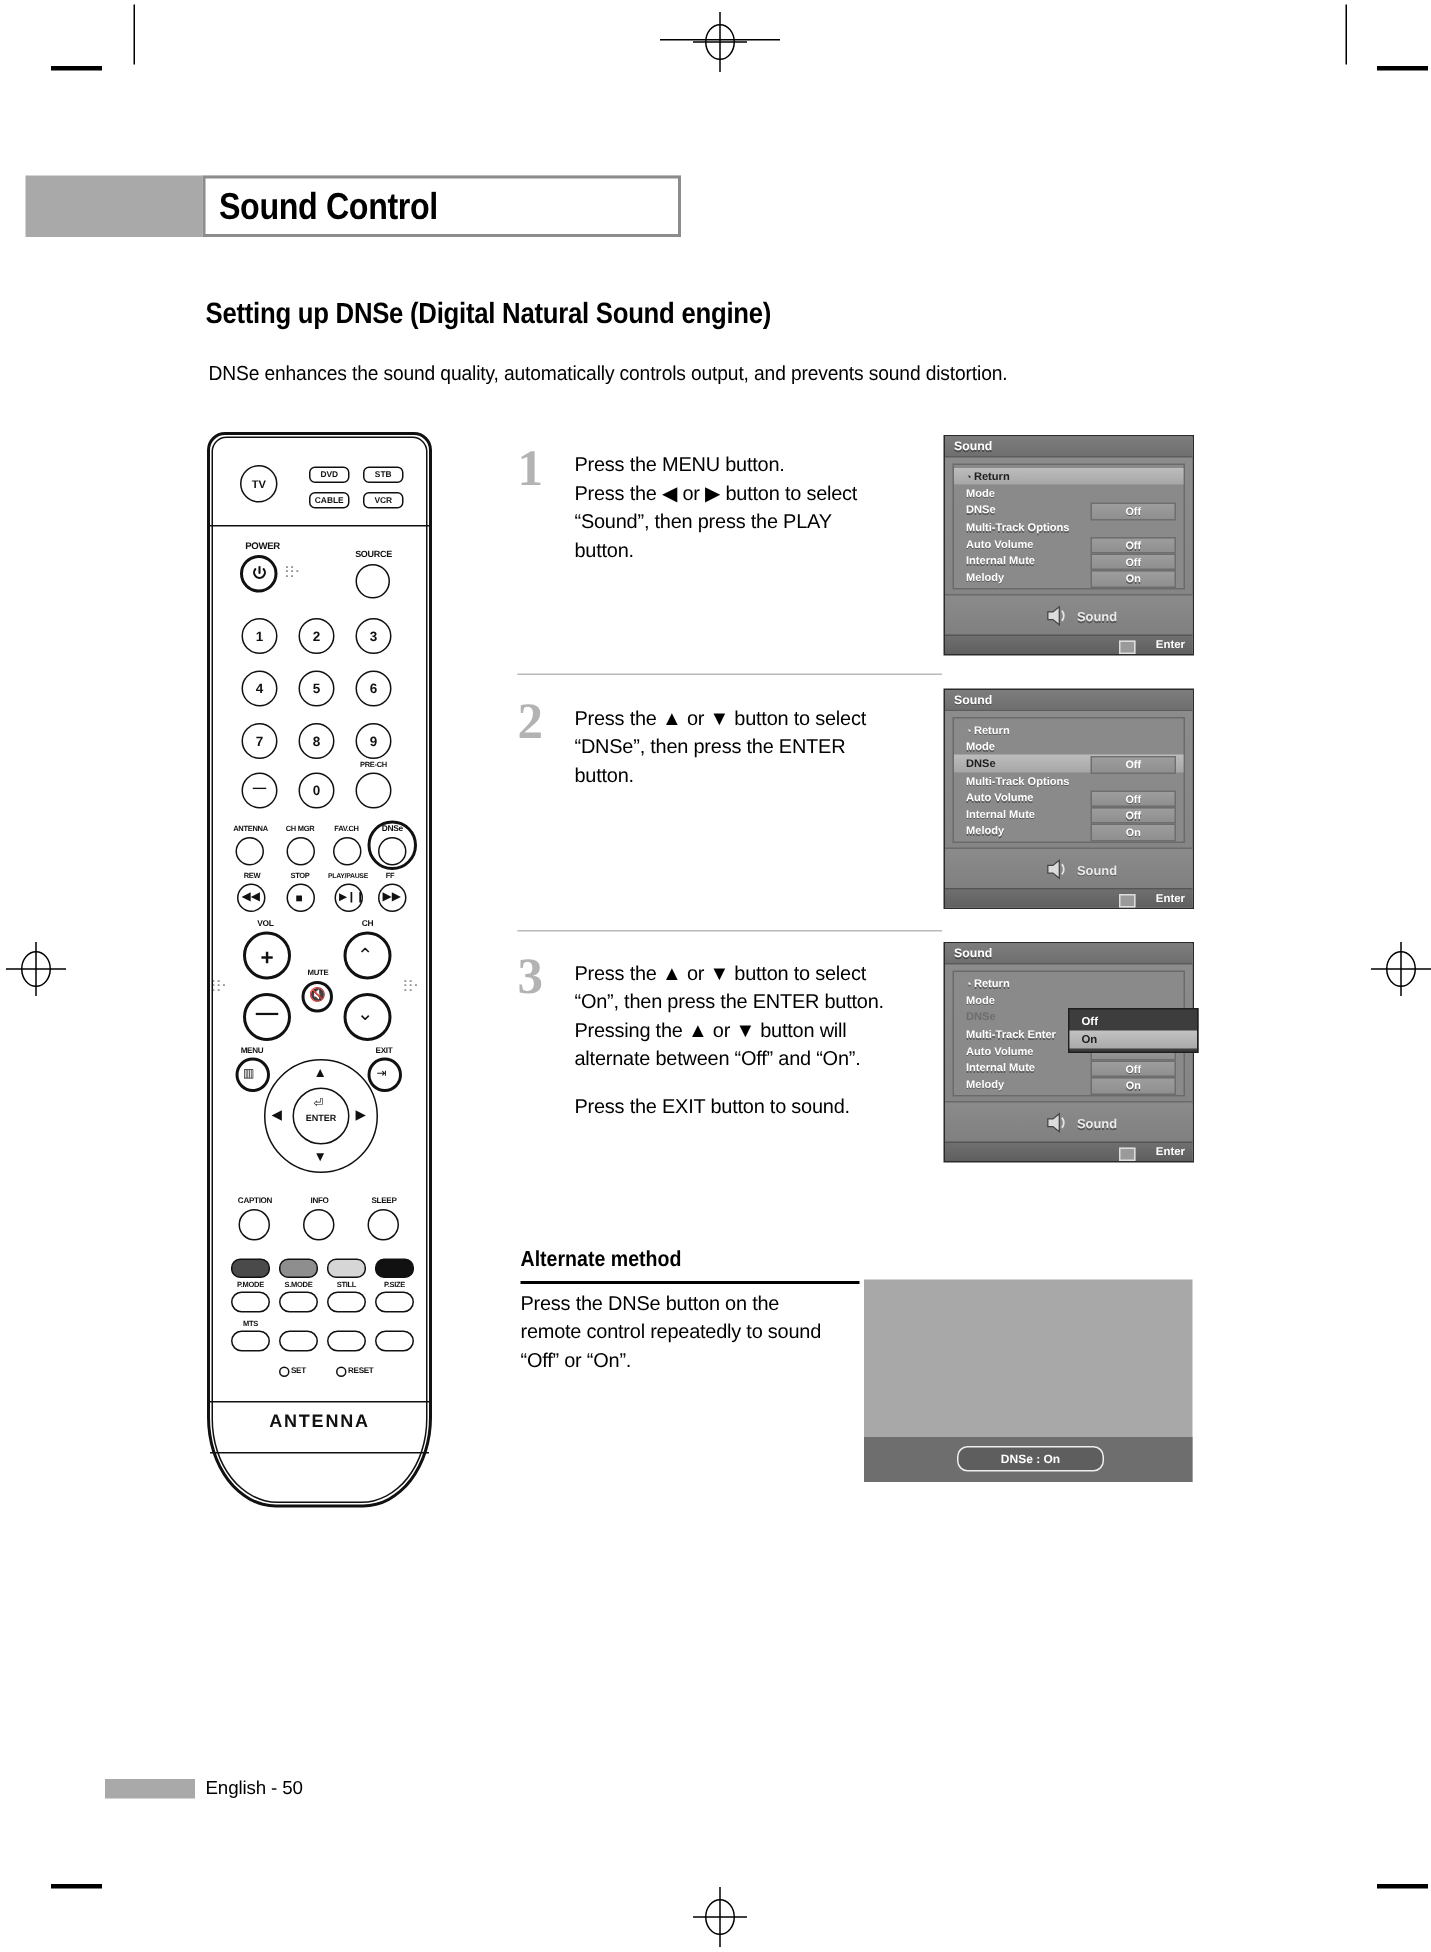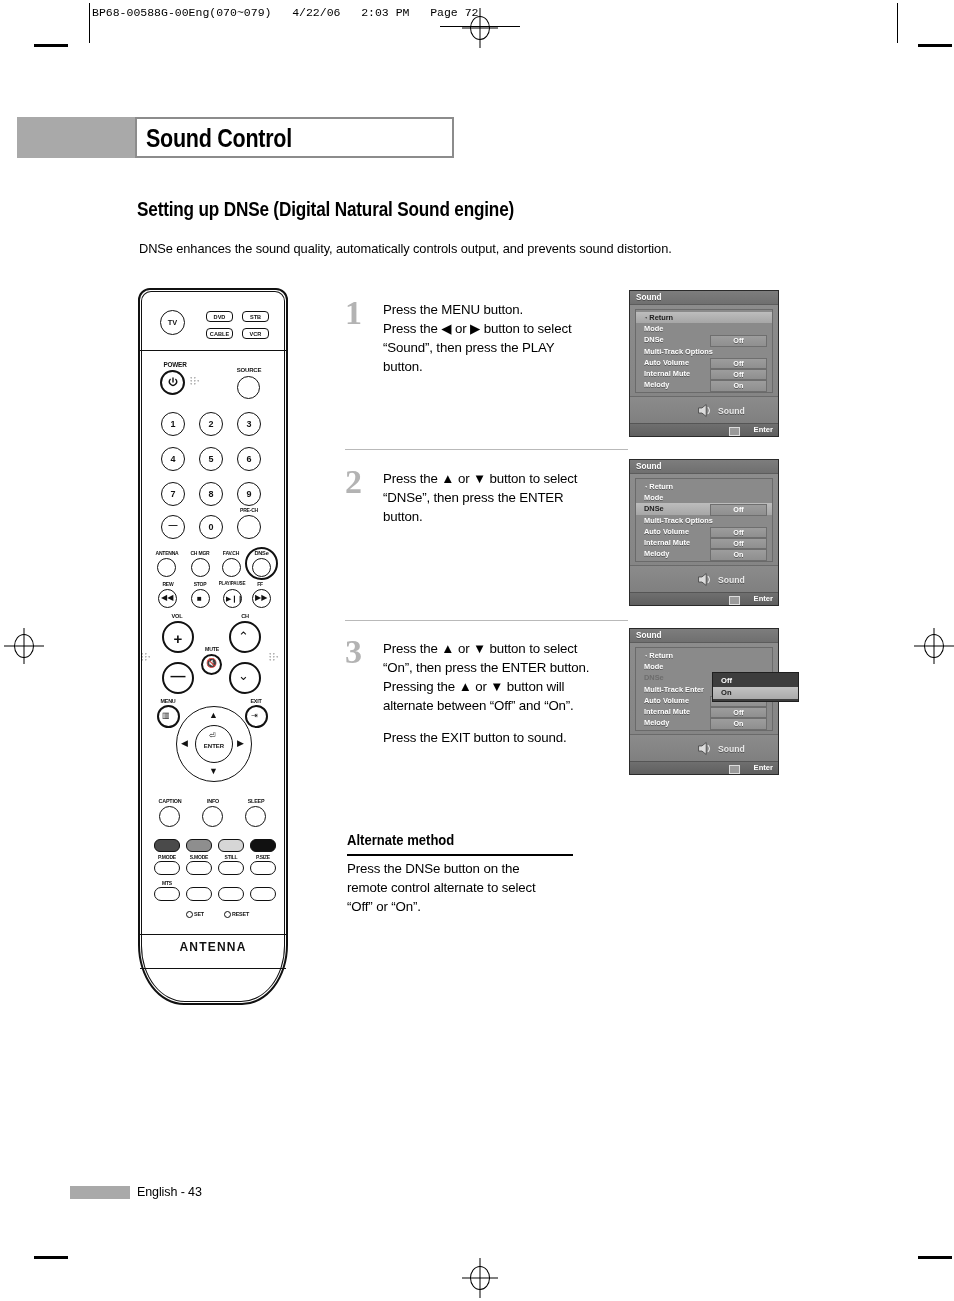--- a/index.html
+++ b/index.html
@@ -29,21 +29,21 @@
 
   
   .step{position:absolute;left:345px;}
   .step .num{position:absolute;left:0;top:0;font-size:34px;color:#b3b3b3;font-family:"Liberation Serif",serif;line-height:1;}
   .step .body{position:absolute;left:38px;top:5px;width:250px;font-size:13.3px;line-height:1.42;letter-spacing:-.15px;}
   .step .body p{margin:0 0 13px 0;}
   .step .body p:last-child{margin-bottom:0;}
   .rule{position:absolute;left:345px;width:283px;height:1px;background:#b9b9b9;}
 
   
-  .osd{position:absolute;width:150px;border:1px solid #2a2a2a;box-sizing:border-box;
+  .osd{position:absolute;width:167px;border:1px solid #2a2a2a;box-sizing:border-box;
        background:linear-gradient(#8d8d8d,#828282);font-size:7.4px;color:#fff;}
   .osd .bar{height:13px;background:linear-gradient(#7d7d7d,#6f6f6f);border-bottom:1px solid #5c5c5c;position:relative;}
   .osd .bar span{position:absolute;left:6px;top:2px;font-weight:bold;font-size:8.2px;text-shadow:0 1px 0 #4c4c4c;}
   .osd .list{position:relative;margin:4px 5px 3px 5px;border:1px solid #6a6a6a;background:#8a8a8a;padding:2px 0 2px 0;}
   .osd .row{position:relative;height:11.2px;line-height:11.2px;padding-left:8px;font-weight:bold;text-shadow:0 1px 0 #5a5a5a;white-space:nowrap;}
   .osd .row.sel{background:linear-gradient(#bdbdbd,#a6a6a6);color:#1d1d1d;text-shadow:none;}
   .osd .row.dim{color:#6d6d6d;text-shadow:none;}
   .osd .val{position:absolute;right:5px;top:1px;width:55px;height:9.5px;line-height:9.5px;text-align:center;
             background:linear-gradient(#9d9d9d,#8f8f8f);border:1px solid #6e6e6e;font-size:7.2px;color:#fff;}
   .osd .row.sel .val{color:#fff;}
@@ -118,21 +118,20 @@
       <div class="c"></div>
   </div>
   <div class="reg" style="left:462px;top:1258px;width:36px;height:40px;">
     <div class="v"></div>
       <div class="h"></div>
       <div class="c"></div>
   </div>
 
   <div class="slugline-left"></div>
   <div class="slugline-right"></div>
-  <div class="slug">BP68-00588G-00Eng(070~079)   4/22/06   2:03 PM   Page 72</div>
   <div class="slug-underline"></div>
 
   <div class="titlebar"></div>
   <div class="titlebox"></div>
   <div class="titletext">Sound Control</div>
 
   <div class="h2">Setting up DNSe (Digital Natural Sound engine)</div>
   <div class="lead">DNSe enhances the sound quality, automatically controls output, and prevents sound distortion.</div>
 
   <div class="remote">
@@ -396,20 +395,24 @@
       <div class="enterbar">
         <div class="eg"></div>
         <div class="et">Enter</div>
       </div>
     </div>
   </div>
 
   <div class="alt-h">Alternate method</div>
   <div class="alt-rule"></div>
   <div class="alt-body" style="white-space:pre-line;">Press the DNSe button on the
-remote control alternate to select
+remote control repeatedly to sound
 “Off” or “On”.</div>
 
+  <div class="tvbox">
+    <div class="banner"></div>
+    <div class="pill">DNSe : On</div>
+  </div>
 
   <div class="footer-sw"></div>
-  <div class="footer-txt">English - 43</div>
+  <div class="footer-txt">English - 50</div>
 
 </div>
 
 </body></html>

